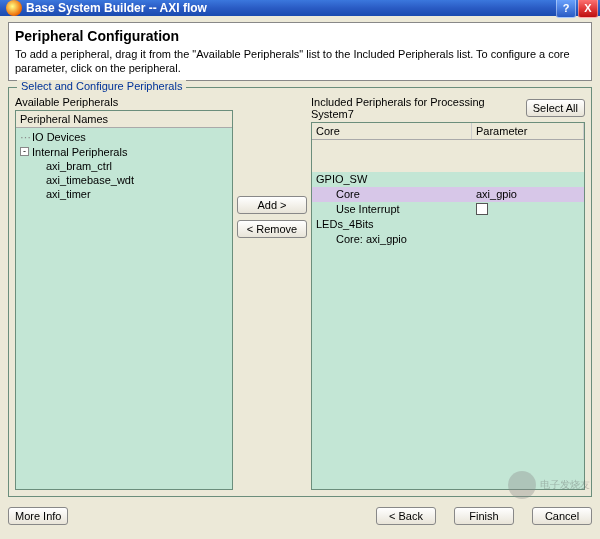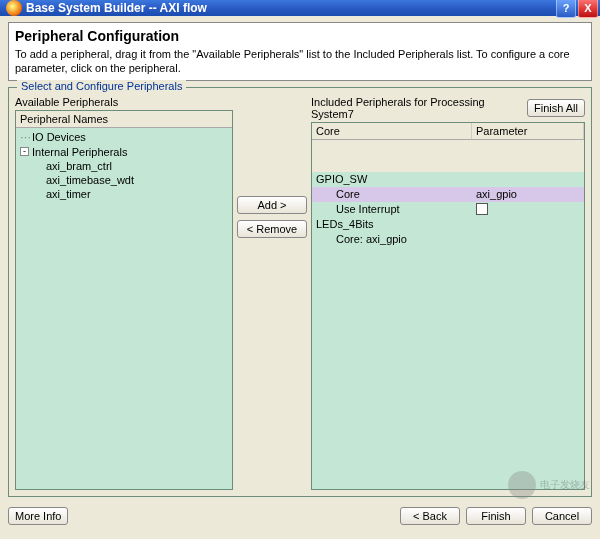--- a/index.html
+++ b/index.html
@@ -181,21 +181,21 @@
   text-align:center;
 }
 
 .footer {
   display:flex;
   justify-content:space-between;
   align-items:center;
   padding-top:6px;
   margin-top:4px;
 }
-.footer-right { display:flex; gap:6px; }
+.footer-right { display:flex; gap:18px; }
 
 .watermark {
   position:absolute;
   right:10px; bottom:40px;
   opacity:0.35;
   font-size:10px;
   color:#555;
   pointer-events:none;
   display:flex; align-items:center; gap:4px;
 }
@@ -254,21 +254,21 @@
       </div>
 
       <div class="mid-col">
         <button class="btn">Add &gt;</button>
         <button class="btn">&lt; Remove</button>
       </div>
 
       <div class="incl-col">
         <div class="incl-header-row">
           <div class="incl-label">Included Peripherals for Processing System7</div>
-          <button class="btn" style="min-width:auto;">Finish All</button>
+          <button class="btn" style="min-width:auto;">Select All</button>
         </div>
         <div class="incl-box">
           <div class="incl-cols">
             <div class="incl-col-h incl-col-core">Core</div>
             <div class="incl-col-h incl-col-param">Parameter</div>
           </div>
           <div class="incl-body">
             <div class="incl-row">
               <div class="incl-cell-core incl-lvl1">GPIO_SW</div>
               <div class="incl-cell-param"></div>

